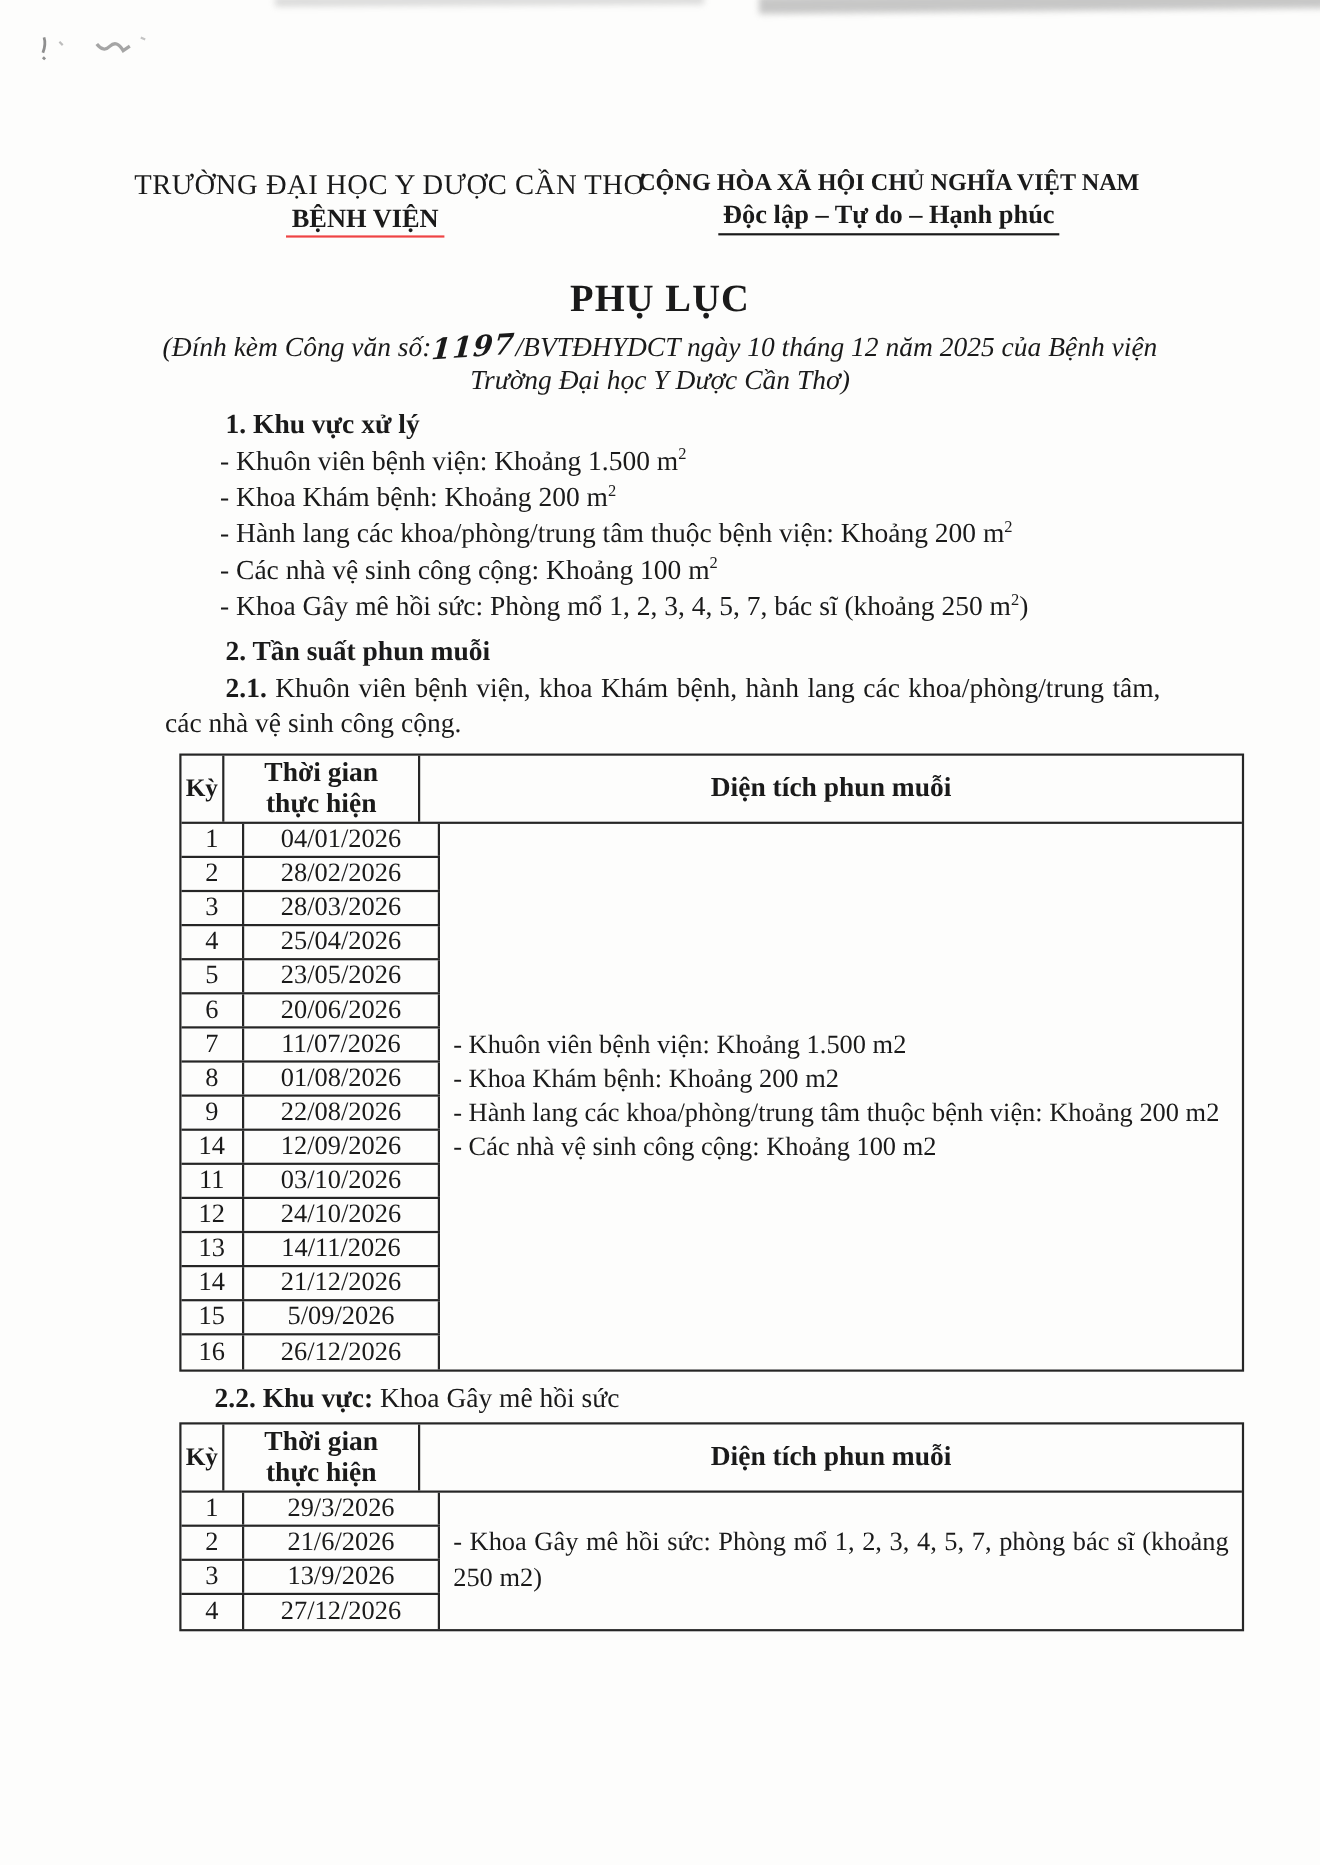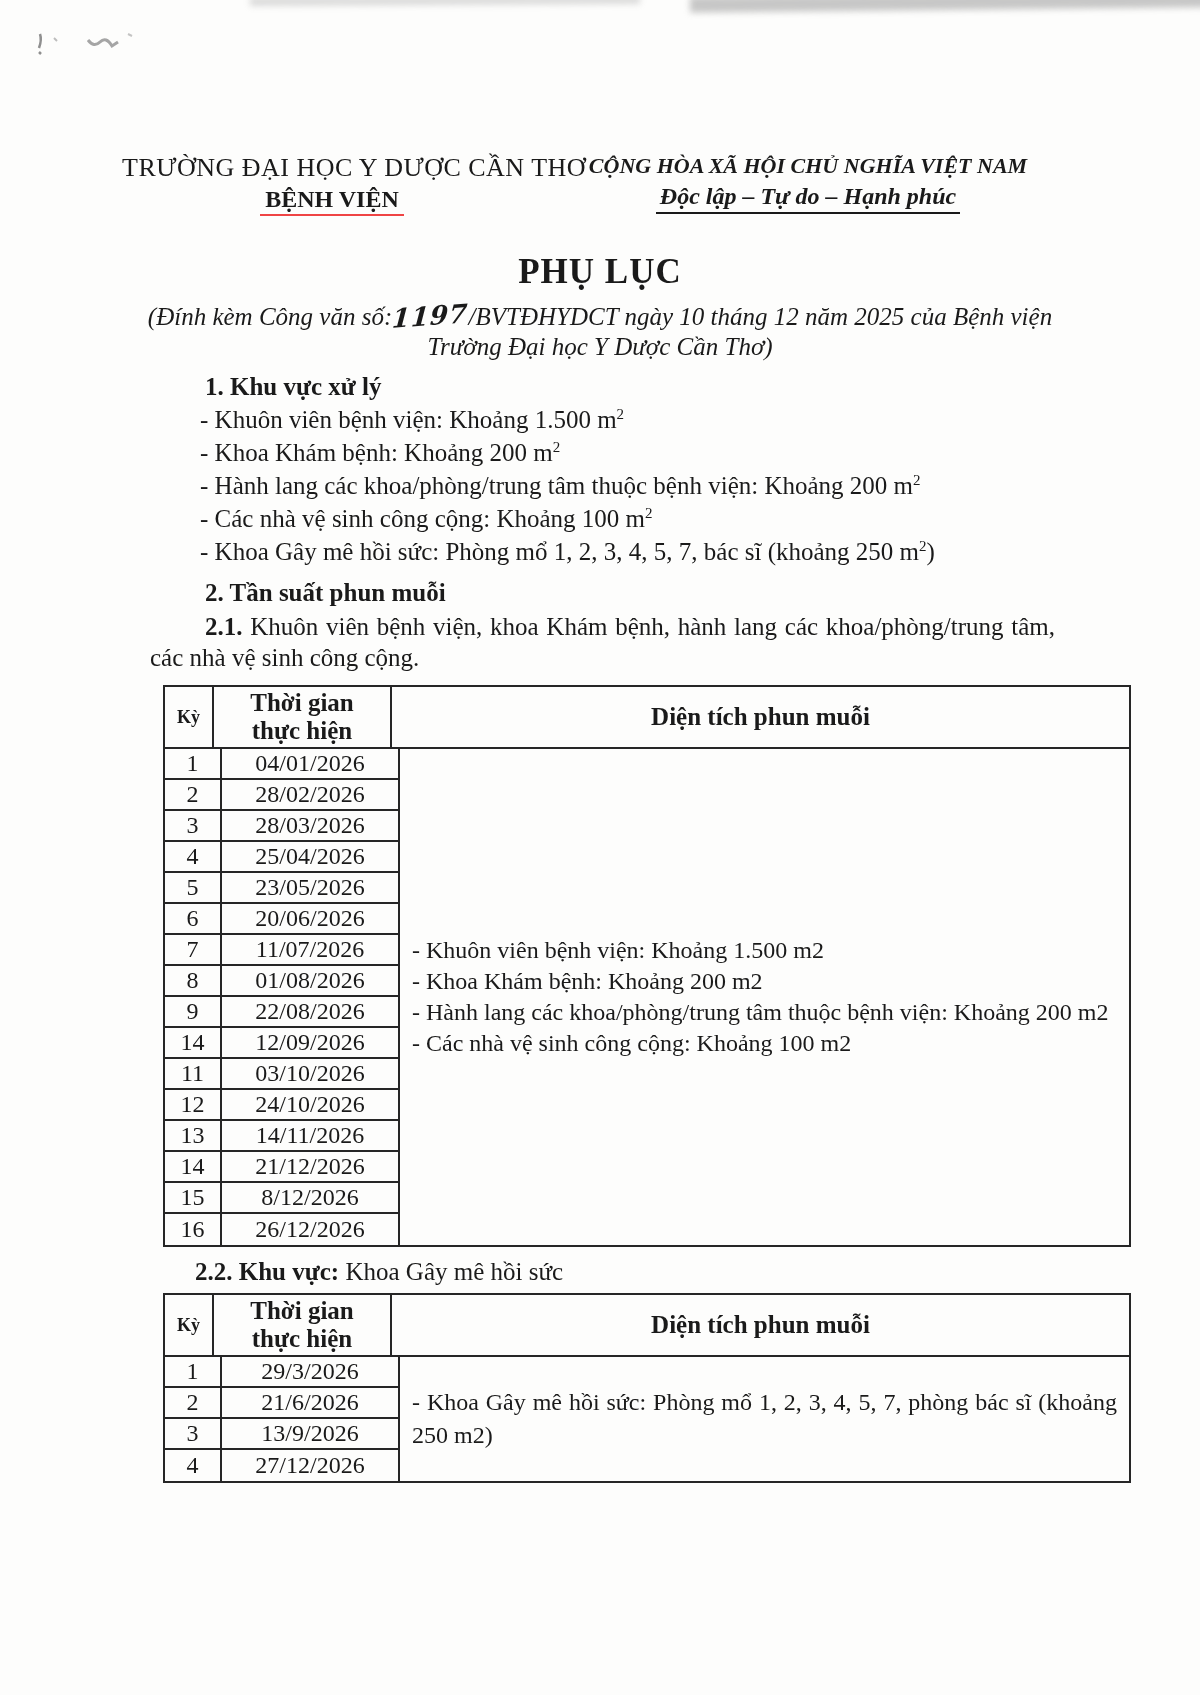--- a/index.html
+++ b/index.html
@@ -15,21 +15,21 @@
     overflow: hidden;
   }
   
   .smudge { position: absolute; background: #9b9b9b; filter: blur(3px); opacity: .55; }
   .smudge-1 { left: 250px; top: -4px; width: 390px; height: 9px; transform: rotate(-0.3deg); opacity:.35; }
   .smudge-2 { left: 690px; top: -6px; width: 520px; height: 16px; transform: rotate(-0.6deg); }
   .pen-marks { position: absolute; left: 30px; top: 26px; width: 110px; height: 36px; }
   
   .hdr { display: flex; padding-top: 153px; }
   .hdr-left { width: 420px; margin-left: 122px; text-align: center; }
-  .hdr-right { width: 500px; margin-left: 16px; text-align: center; font-style: italic; }
+  .hdr-right { width: 500px; margin-left: 16px; text-align: center; }
   .org-line1 { font-size: 26px; letter-spacing: .5px; white-space: nowrap; }
   .org-line2 { display: inline-block; font-size: 24px; font-weight: bold; margin-top: 3px;
                border-bottom: 2px solid #ef4444; padding: 0 5px 1px; }
   .nat-line1 { font-size: 22px; font-weight: bold; white-space: nowrap; }
   .nat-line2 { display: inline-block; font-size: 24px; font-weight: bold; margin-top: 4px;
                border-bottom: 2px solid #1a1a1a; padding: 0 4px 2px; }
   
   .doc-title { text-align: center; font-size: 35px; font-weight: bold; margin-top: 36px; letter-spacing: 1px; }
   .doc-sub { text-align: center; font-style: italic; font-size: 25px; margin-top: 9px; line-height: 30px; }
   .handwritten { font-family: "DejaVu Serif", serif; font-weight: bold; font-size: 26px;
@@ -37,21 +37,21 @@
   
   .content { margin-left: 150px; width: 905px; font-size: 25px; }
   .sec-heading { font-weight: bold; margin-left: 55px; margin-top: 8px; line-height: 33px; }
   .bullet { margin-left: 50px; line-height: 33px; }
   sup { font-size: 60%; vertical-align: super; line-height: 0; }
   .para21 { margin-top: 2px; line-height: 31px; text-indent: 55px; text-align: justify; }
   .b { font-weight: bold; }
   
   .dtable { margin-left: 163px; width: 968px; border: 2px solid #262626; margin-top: 12px; }
   .dt-head { display: flex; border-bottom: 2px solid #262626; height: 62px; }
-  .h-ky   { width: 49px;  border-right: 2px solid #262626; display: flex; align-items: center; justify-content: center; font-weight: bold; font-size: 18px; }
+  .h-ky   { width: 39px;  border-right: 2px solid #262626; display: flex; align-items: center; justify-content: center; font-weight: bold; font-size: 23px; }
   .h-time { width: 178px; border-right: 2px solid #262626; display: flex; align-items: center; justify-content: center; font-weight: bold; font-size: 25px; text-align: center; line-height: 28px; padding: 0 14px; }
   .h-area { flex: 1; display: flex; align-items: center; justify-content: center; font-weight: bold; font-size: 25px; }
   .dt-body { display: flex; }
   .rows-col { width: 235px; }
   .row { display: flex; height: 31px; border-bottom: 2px solid #262626; }
   .row:last-child { border-bottom: none; }
   .c-ky   { width: 57px; border-right: 2px solid #262626; display: flex; align-items: center; justify-content: center; font-size: 24px; }
   .c-date { flex: 1; border-right: 2px solid #262626; display: flex; align-items: center; justify-content: center; font-size: 24px; }
   .area-cell { flex: 1; display: flex; flex-direction: column; justify-content: center; padding: 6px 12px; font-size: 24px; }
   .area-line { line-height: 31px; text-align: justify; }
@@ -184,21 +184,21 @@
             <div class="c-date">14/11/2026</div>
           </div>
 
           <div class="row">
             <div class="c-ky">14</div>
             <div class="c-date">21/12/2026</div>
           </div>
 
           <div class="row">
             <div class="c-ky">15</div>
-            <div class="c-date">8/12/2026</div>
+            <div class="c-date">5/09/2026</div>
           </div>
 
           <div class="row">
             <div class="c-ky">16</div>
             <div class="c-date">26/12/2026</div>
           </div>
         </div>
       <div class="area-cell">
 
           <div class="area-line">- Khuôn viên bệnh viện: Khoảng 1.500 m2</div>

